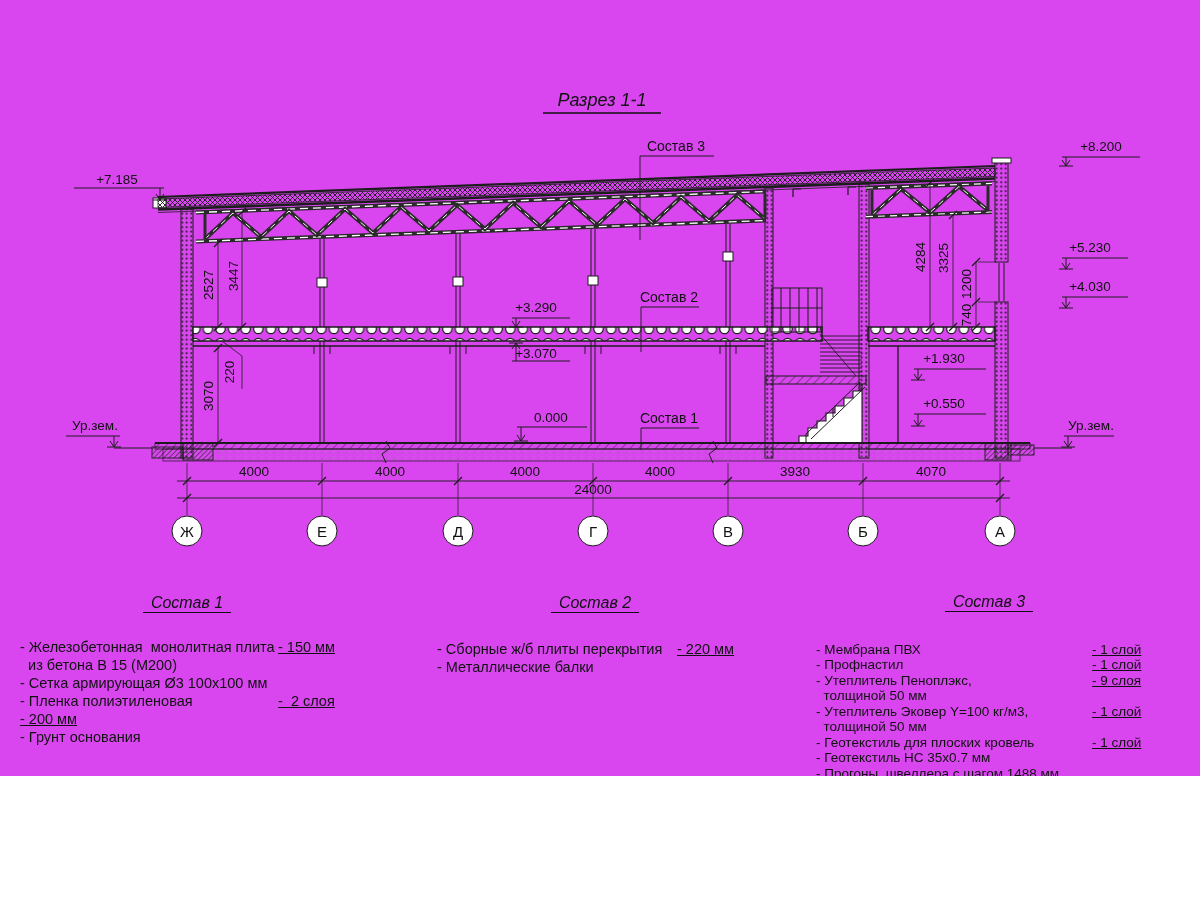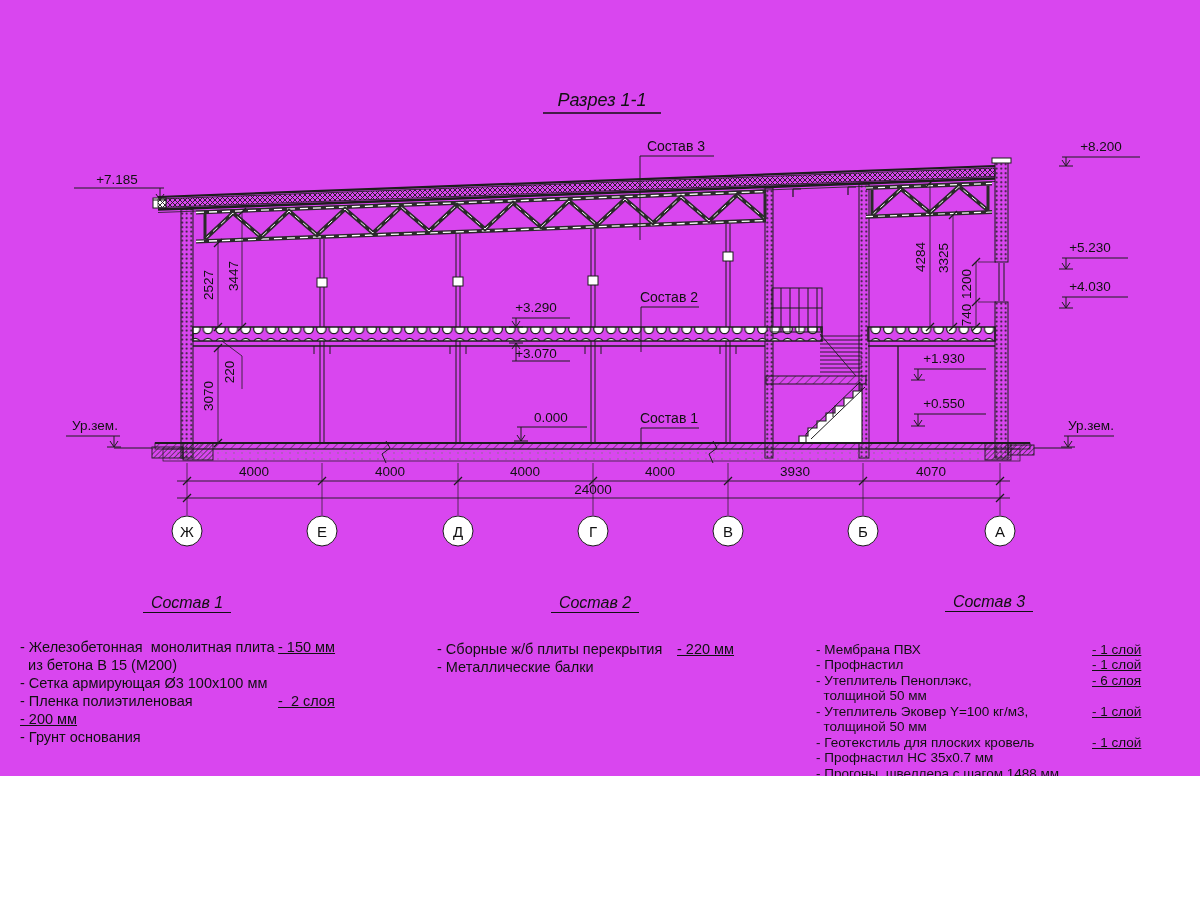--- a/index.html
+++ b/index.html
@@ -417,33 +417,33 @@
         <div class="lt">- Мембрана ПВХ</div>
         <div class="lv">- 1 слой</div>
       </div>
   <div class="li">
         <div class="lt">- Профнастил</div>
         <div class="lv">- 1 слой</div>
       </div>
   <div class="li">
         <div class="lt">- Утеплитель Пеноплэкс,
   толщиной 50 мм</div>
-        <div class="lv">- 6 слоя</div>
+        <div class="lv">- 9 слоя</div>
       </div>
   <div class="li">
         <div class="lt">- Утеплитель Эковер Y=100 кг/м3,
   толщиной 50 мм</div>
         <div class="lv">- 1 слой</div>
       </div>
   <div class="li">
         <div class="lt">- Геотекстиль для плоских кровель</div>
         <div class="lv">- 1 слой</div>
       </div>
   <div class="li">
-        <div class="lt">- Профнастил НС 35х0.7 мм</div>
+        <div class="lt">- Геотекстиль НС 35х0.7 мм</div>
         <div class="lv"></div>
       </div>
   <div class="li">
         <div class="lt">- Прогоны, швеллера с шагом 1488 мм</div>
         <div class="lv"></div>
       </div>
 </div>
 
 </div>
 

